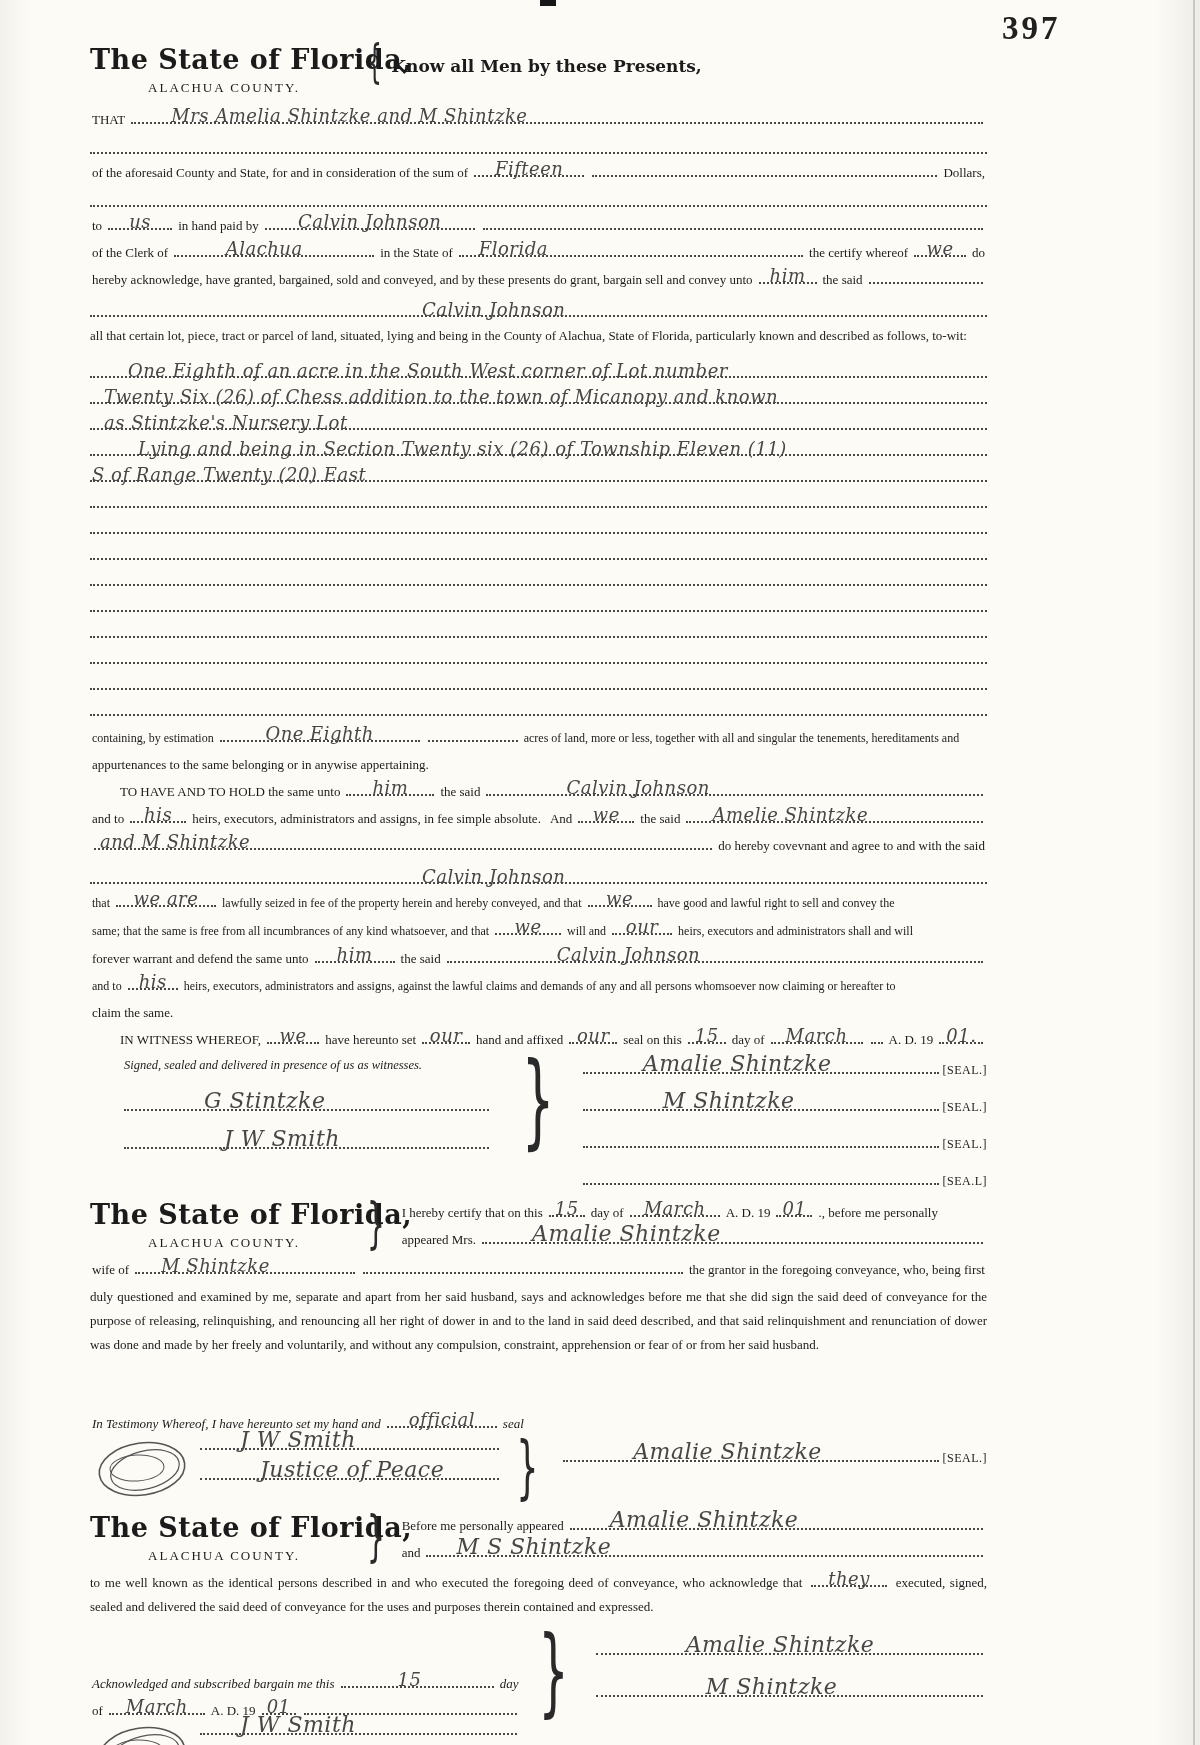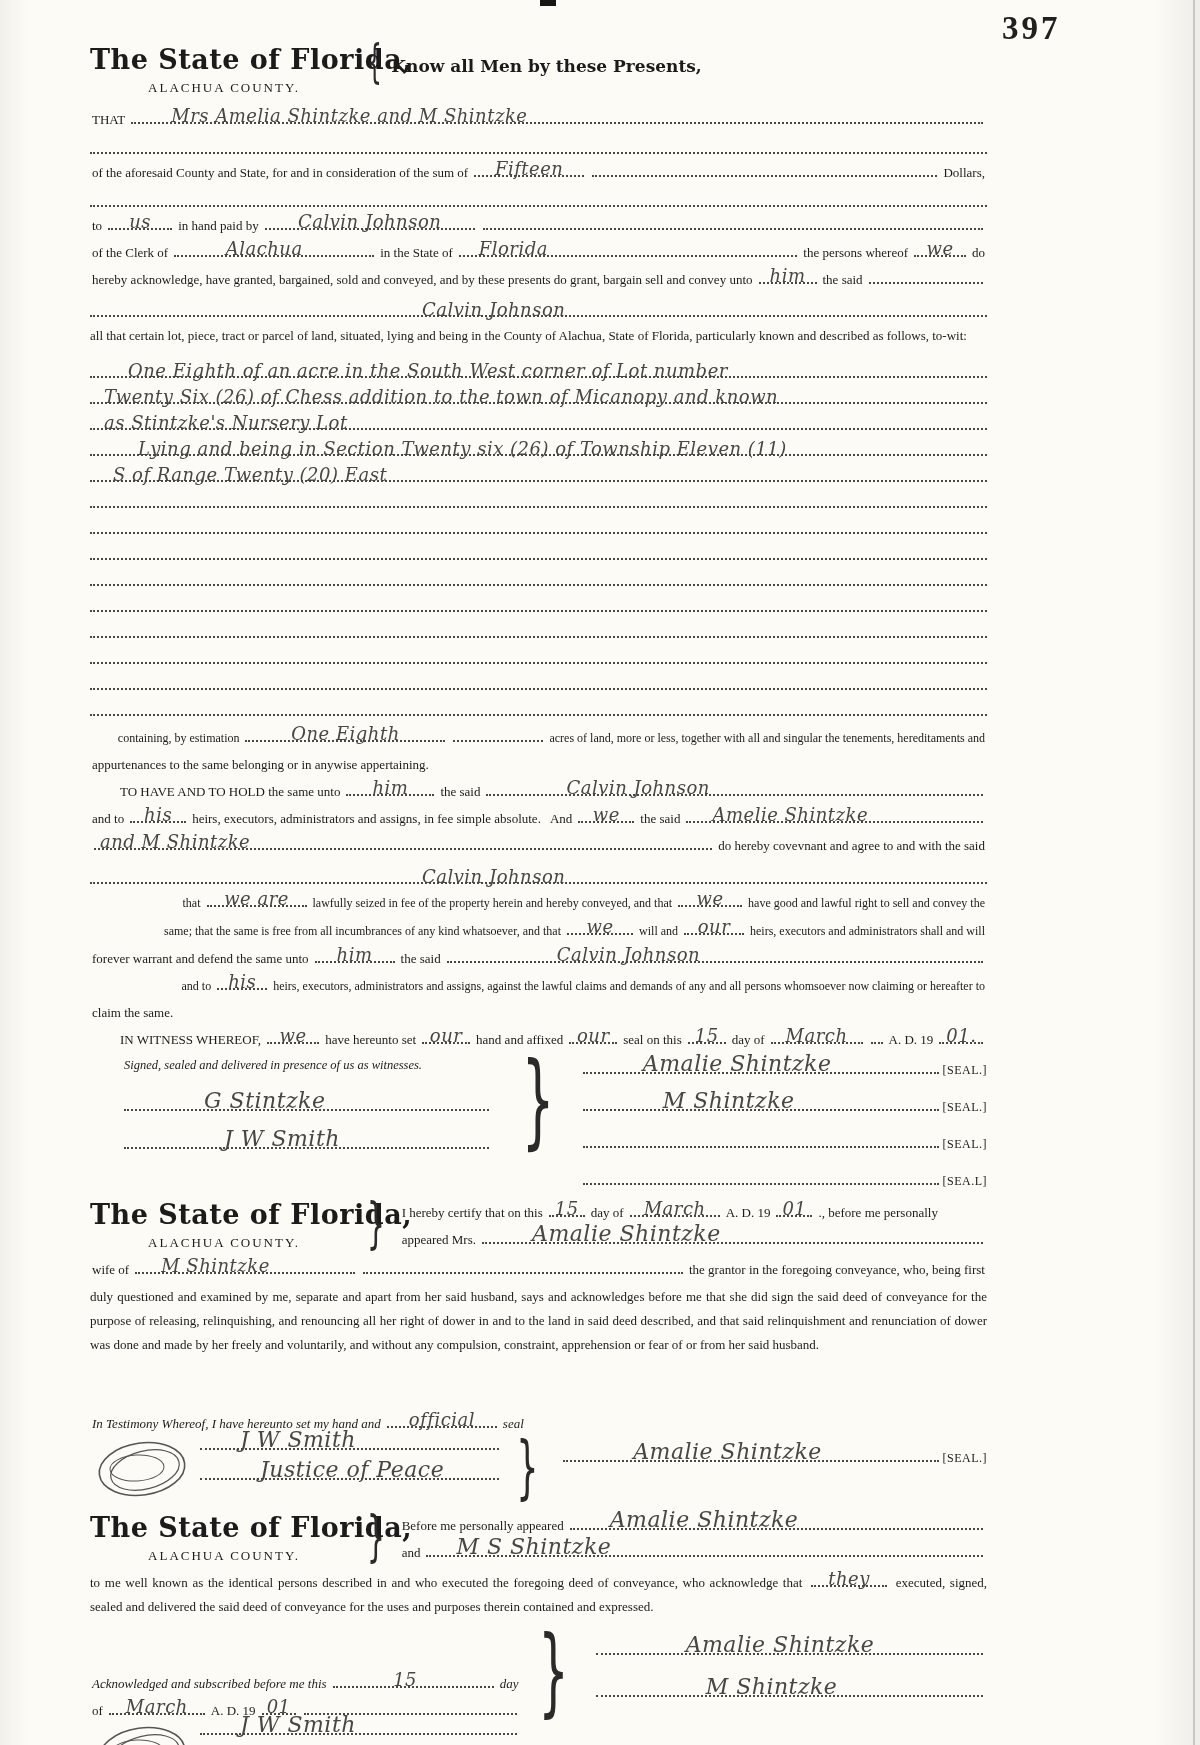--- a/index.html
+++ b/index.html
@@ -23,21 +23,21 @@
   .county { font-size: 13px; letter-spacing: 2px; margin-top: 5px; }
   .gothic { font-family: "DejaVu Serif", serif; font-weight: bold; font-size: 17px; }
   .presents { margin-top: 12px; }
   .brace { font-family: "DejaVu Sans", sans-serif; color: #2a2a2a; transform: scaleX(.5); transform-origin: center; line-height: .85; flex: 0 0 auto; }
   .head-brace { font-size: 46px; margin: -2px 2px 0 2px; }
   .sec2-brace { font-size: 56px; margin-top: 0; }
   .head-right { flex: 1 1 auto; padding-left: 6px; }
 
   
   .l { display: flex; align-items: baseline; font-size: 13px; line-height: 17px; margin-top: 9px; }
-  .s12 { font-size: 12px; justify-content: flex-end; }
+  .s12 { font-size: 12px; }
   .indent { padding-left: 28px; }
   .p { white-space: pre; padding: 0 2px; }
   .pi { white-space: pre; padding: 0 2px; font-style: italic; margin-top: 48px; }
   .pp { font-size: 13px; }
   .f { flex: 1 1 auto; border-bottom: 2px dotted #474747; position: relative; height: 14px; margin: 0 4px; min-width: 12px; }
   .b { flex: 0 0 auto; display: inline-block; border-bottom: 2px dotted #474747; position: relative; height: 14px; margin: 0 4px; vertical-align: baseline; }
   .para .b { height: 13px; }
   .h { font-family: "DejaVu Serif", serif; font-style: italic; font-size: 18px; line-height: 1; color: #474747; white-space: nowrap; letter-spacing: .5px; }
   .f > .h { position: absolute; bottom: -3px; left: 30px; }
   .b > .h { position: absolute; bottom: -3px; left: 50%; transform: translateX(-50%); }
@@ -131,21 +131,21 @@
 
     <div class="l">
       <span class="p">of the Clerk of</span>
       <span class="f" style="max-width:200px">
           <span class="h hc">Alachua</span>
         </span>
       <span class="p">in the State of</span>
       <span class="f">
           <span class="h" style="left:20px">Florida</span>
         </span>
-      <span class="p">the persons whereof</span>
+      <span class="p">the certify whereof</span>
       <span class="b" style="width:52px">
           <span class="h">we</span>
         </span>
       <span class="p">do</span>
     </div>
 
     <div class="l">
       <span class="p">hereby acknowledge, have granted, bargained, sold and conveyed, and by these presents do grant, bargain sell and convey unto</span>
       <span class="b" style="width:58px">
           <span class="h">him</span>
@@ -168,21 +168,21 @@
     <div class="descrow">
         <span class="h" style="left:14px">Twenty Six (26) of Chess addition to the town of Micanopy and known</span>
       </div>
     <div class="descrow">
         <span class="h" style="left:14px">as Stintzke's Nursery Lot</span>
       </div>
     <div class="descrow">
         <span class="h" style="left:48px">Lying and being in Section Twenty six (26) of Township Eleven (11)</span>
       </div>
     <div class="descrow">
-        <span class="h" style="left:23px">S of Range Twenty (20) East</span>
+        <span class="h" style="left:2px">S of Range Twenty (20) East</span>
       </div>
 
     <div class="dotrow"></div>
     <div class="dotrow"></div>
     <div class="dotrow"></div>
     <div class="dotrow"></div>
     <div class="dotrow"></div>
     <div class="dotrow"></div>
     <div class="dotrow"></div>
     <div class="dotrow"></div>
@@ -456,21 +456,21 @@
 
     <div class="para">
       <span class="pp">to me well known as the identical persons described in and who executed the foregoing deed of conveyance, who acknowledge that</span>
       <span class="b" style="width:76px"><span class="h">they</span></span>
       <span class="pp">executed, signed, sealed and delivered the said deed of conveyance for the uses and purposes therein contained and expressed.</span>
     </div>
 
     <div class="ack-bottom">
       <div class="ack-left">
         <div class="l" style="margin-top:0">
-          <span class="pi">Acknowledged and subscribed before me this</span>
+          <span class="pi">Acknowledged and subscribed bargain me this</span>
           <span class="f">
               <span class="h hc">15</span>
             </span>
           <span class="pi">day</span>
         </div>
         <div class="l">
           <span class="p">of</span>
           <span class="b" style="width:96px">
               <span class="h">March</span>
             </span>

